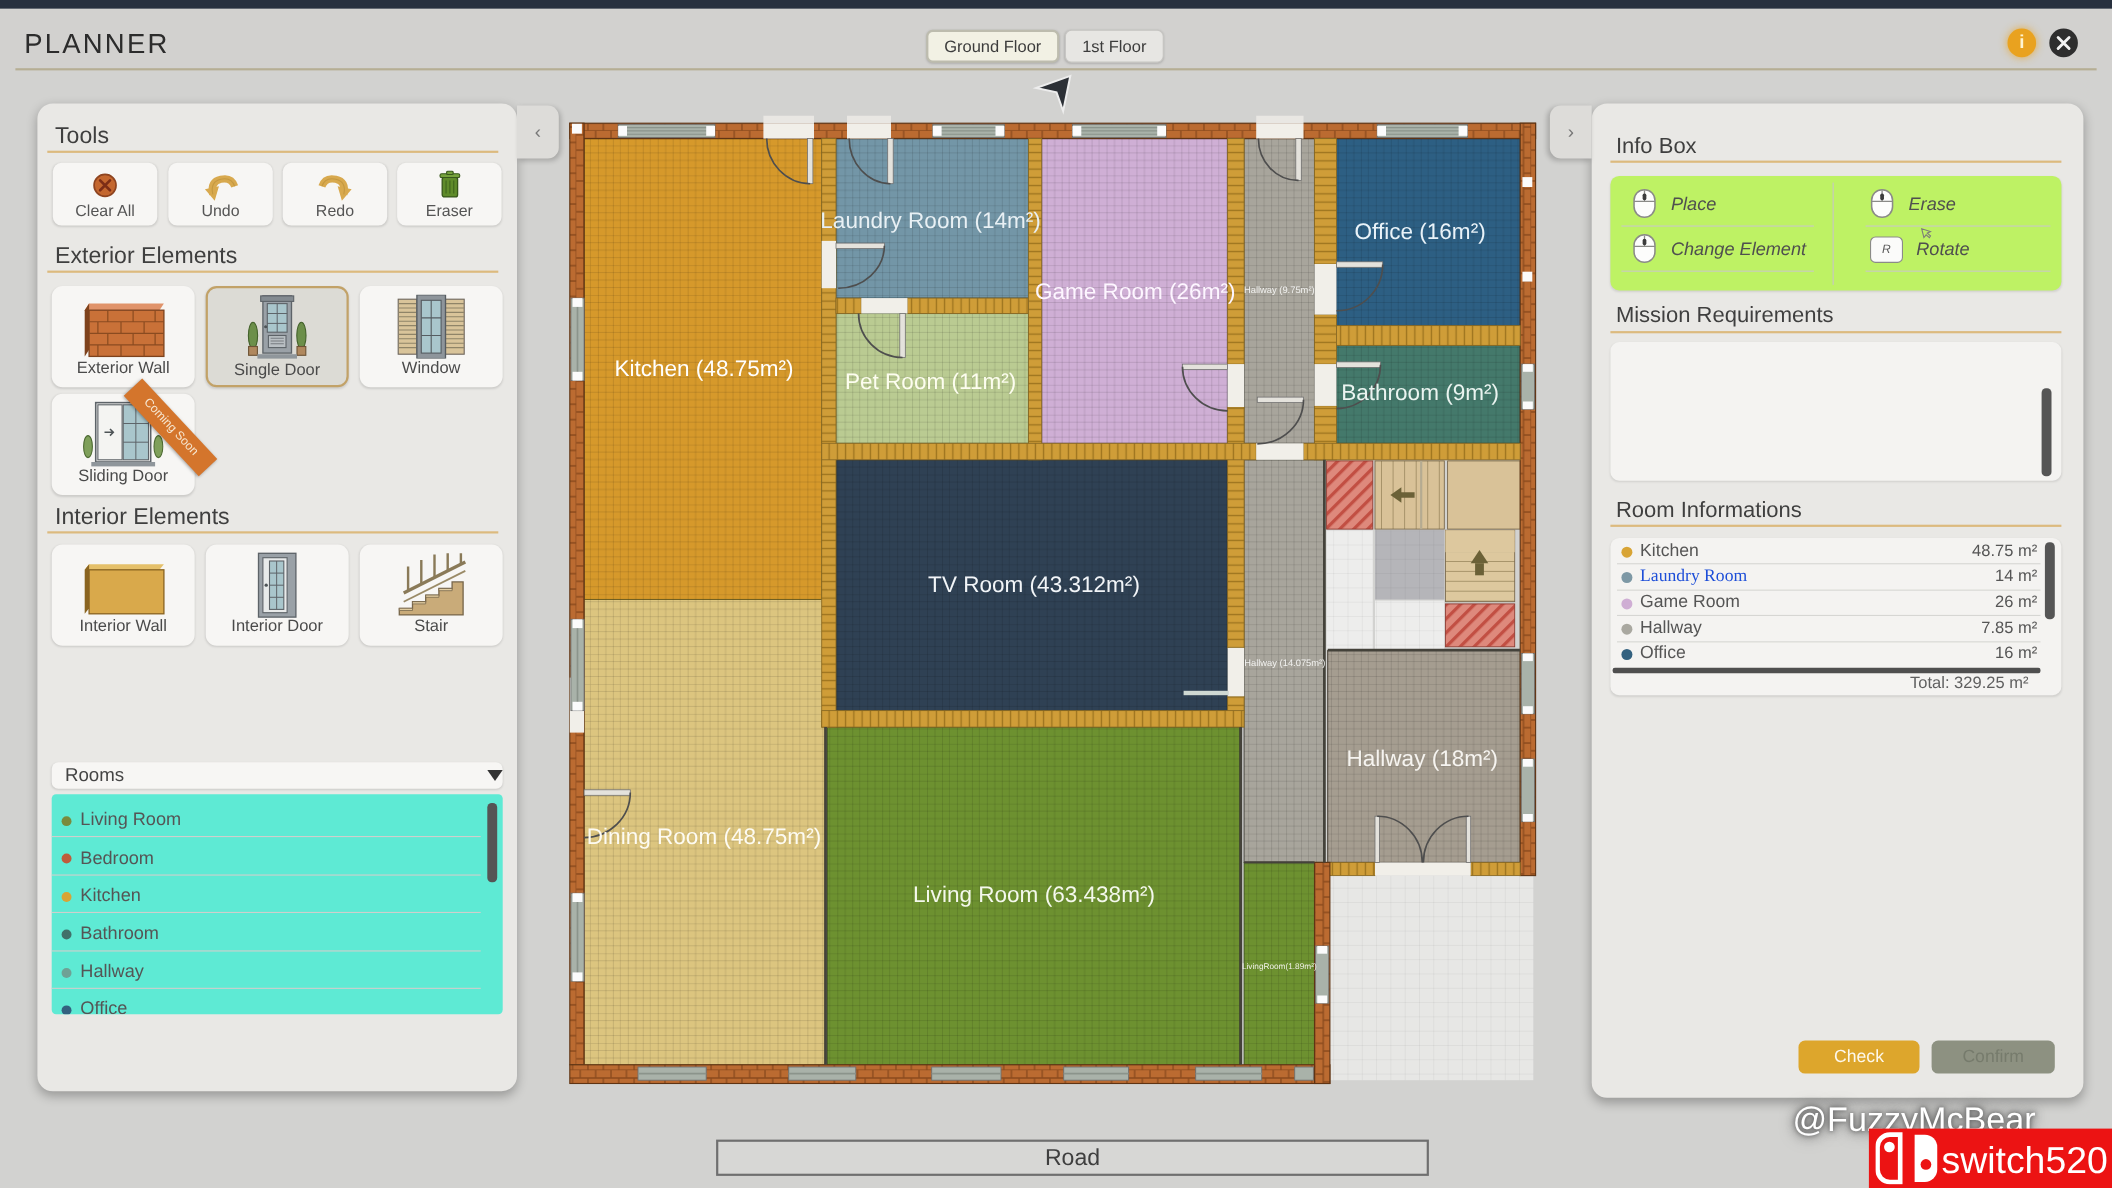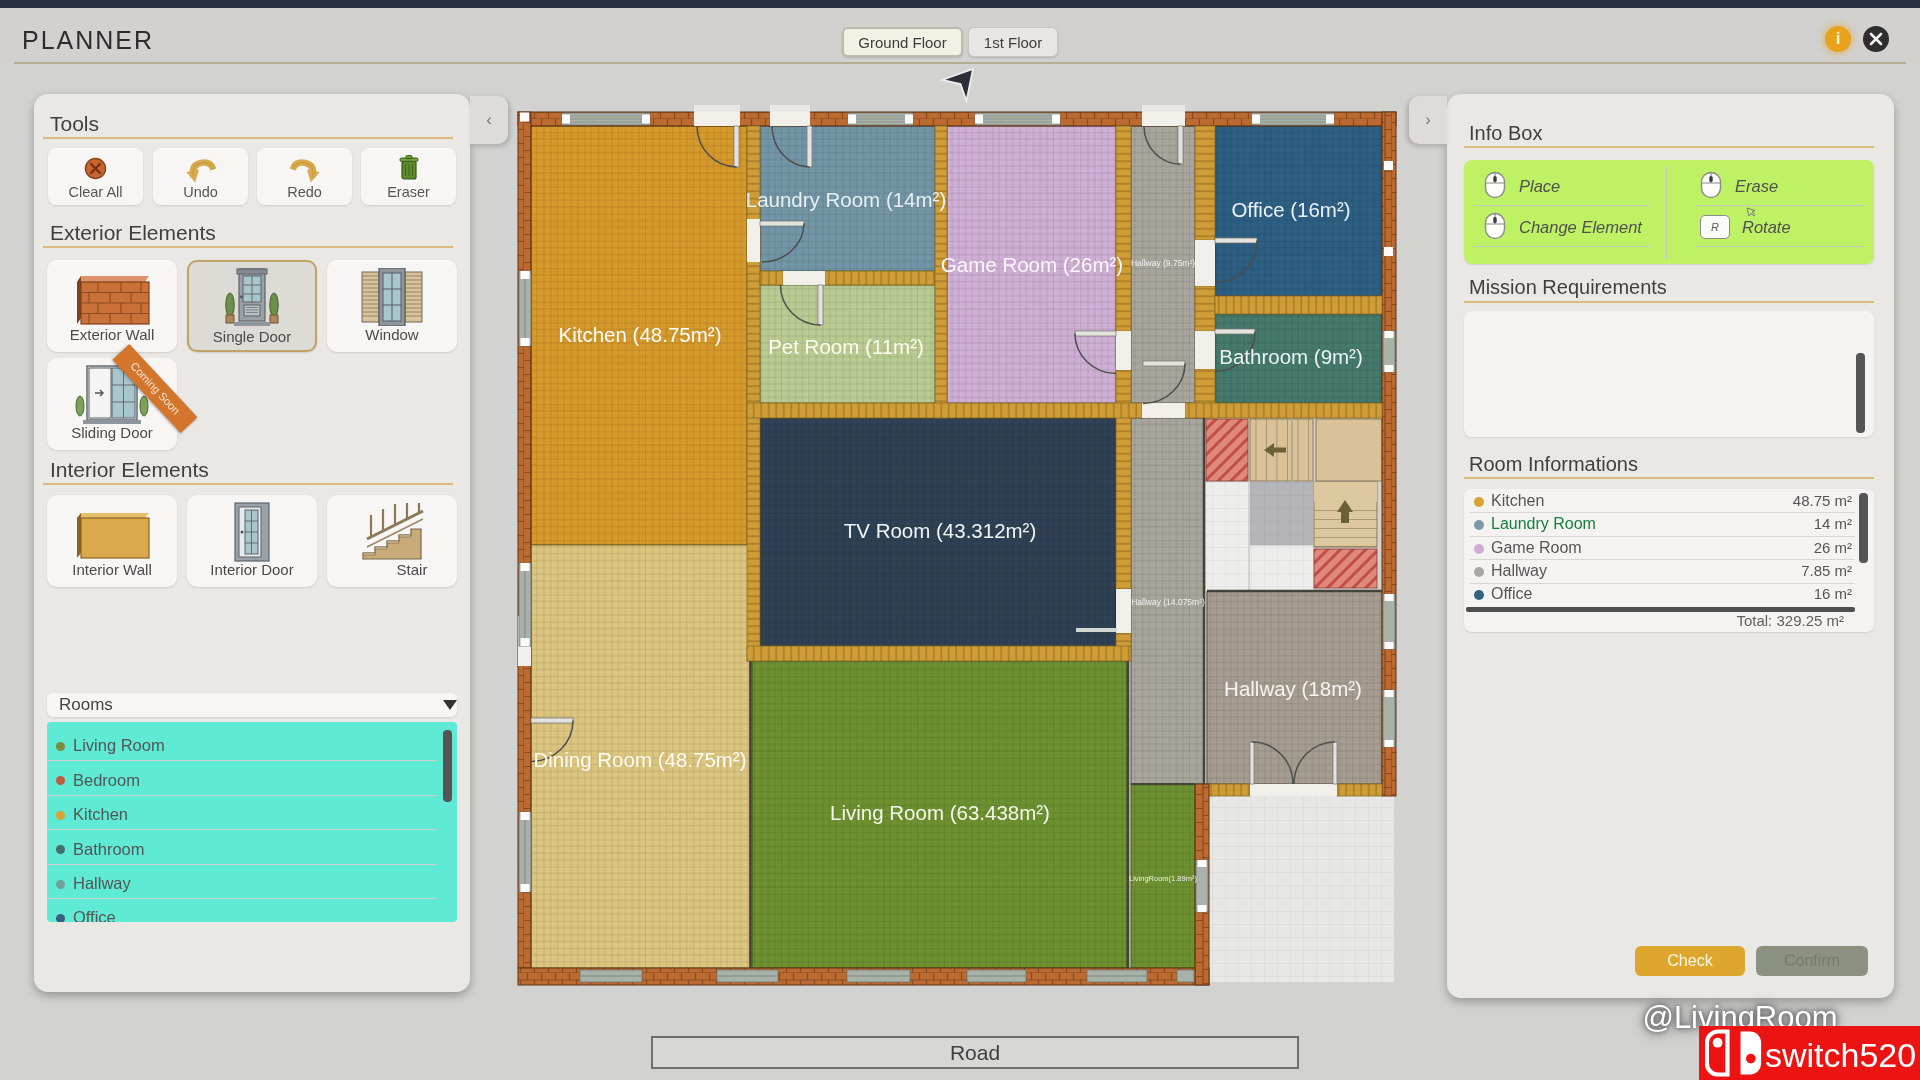--- a/index.html
+++ b/index.html
@@ -170,21 +170,21 @@
 </div>
 
 <div class="card" style="left:327px;top:495px;width:130px;height:92px;">
   <svg class="abs" style="left:30px;top:8px;" width="70" height="60" viewBox="0 0 70 60">
     <path d="M14 34 L14 12 M26 28 L26 6 M38 22 L38 1 M50 16 L50 -4 M62 10 L62 -8" stroke="#8a7a58" stroke-width="2.2"></path>
     <path d="M10 36 L66 8" stroke="#8a7a58" stroke-width="3"></path>
     <path d="M10 44 L66 16" stroke="#9a8a66" stroke-width="1.6"></path>
     <path d="M6 56 L6 50 L18 50 L18 44 L30 44 L30 38 L42 38 L42 32 L54 32 L54 26 L64 26 L64 56 Z" fill="#c9ab79" stroke="#77664a" stroke-width="1.2"></path>
     <path d="M6 50 L18 50 L18 52 L6 52 Z M18 44 L30 44 L30 46 L18 46 Z M30 38 L42 38 L42 40 L30 40 Z M42 32 L54 32 L54 34 L42 34 Z" fill="#e2cda1" stroke="#77664a" stroke-width="0.7"></path>
   </svg>
-  <div class="lbl" style="top:66px;margin-left:20px;">Stair</div>
+  <div class="lbl" style="top:66px;">Stair</div>
 </div>
 
 
 <div class="abs" style="left:47px;top:693px;width:410px;height:24px;background:#f7f6f4;border-radius:6px;box-shadow:0 1px 2px rgba(0,0,0,.12);">
   <div class="abs" style="left:12px;top:2px;font-size:17px;color:#444;">Rooms</div>
   <div class="abs" style="left:396px;top:7px;width:0;height:0;border-left:7px solid transparent;border-right:7px solid transparent;border-top:10px solid #333;"></div>
 </div>
 
 <div class="abs" style="left:47px;top:722px;width:410px;height:200px;background:#5eead4;border-radius:4px;overflow:hidden;">
 
@@ -683,21 +683,21 @@
 <div class="tanline" style="left:1464px;top:477px;width:410px;"></div>
 
 <div class="abs" style="left:1464px;top:489px;width:410px;height:143px;background:#f4f3f1;border-radius:8px;box-shadow:0 1px 2px rgba(0,0,0,.1);">
 
   <div class="dot" style="left:10px;top:8px;width:10px;height:10px;background:#d8a435;"></div>
   <div class="abs" style="left:27px;top:3px;font-size:16px;color:#555;">Kitchen</div>
   <div class="abs" style="left:0;top:3px;width:388px;text-align:right;font-size:15px;color:#555;">48.75 m²</div>
   <div class="rowline" style="left:6px;top:23px;width:385px;background:#d6d6d3;"></div>
 
   <div class="dot" style="left:10px;top:31px;width:10px;height:10px;background:#7d98a5;"></div>
-  <div class="abs" style="left:27px;top:26px;font-size:16px;color:#15803d;">Laundry Room</div>
+  <div class="abs" style="left:27px;top:26px;font-size:16px;color:#1d4ed8;font-family:Liberation Serif, serif;">Laundry Room</div>
   <div class="abs" style="left:0;top:26px;width:388px;text-align:right;font-size:15px;color:#555;">14 m²</div>
   <div class="rowline" style="left:6px;top:47px;width:385px;background:#d6d6d3;"></div>
 
   <div class="dot" style="left:10px;top:55px;width:10px;height:10px;background:#cfaed4;"></div>
   <div class="abs" style="left:27px;top:50px;font-size:16px;color:#555;">Game Room</div>
   <div class="abs" style="left:0;top:50px;width:388px;text-align:right;font-size:15px;color:#555;">26 m²</div>
   <div class="rowline" style="left:6px;top:70px;width:385px;background:#d6d6d3;"></div>
 
   <div class="dot" style="left:10px;top:78px;width:10px;height:10px;background:#a9a8a0;"></div>
   <div class="abs" style="left:27px;top:73px;font-size:16px;color:#555;">Hallway</div>
@@ -714,21 +714,21 @@
 <div class="abs" style="left:1859px;top:493px;width:9px;height:70px;background:#555;border-radius:4px;"></div>
 
 <div class="abs" style="left:1644px;top:612px;width:200px;text-align:right;font-size:15px;color:#5f5f5f;">Total: 329.25 m²</div>
 
 <div class="abs" style="left:1635px;top:946px;width:110px;height:30px;background:#dda62c;border-radius:6px;font-size:16px;color:#fdf8ec;text-align:center;line-height:30px;">Check</div>
 
 <div class="abs" style="left:1756px;top:946px;width:112px;height:30px;background:#8d9181;border-radius:6px;font-size:16px;color:#767b6c;text-align:center;line-height:30px;">Confirm</div>
 
 <div class="abs" style="left:651px;top:1036px;width:648px;height:33px;border:2px solid #6f6f6f;background:rgba(255,255,255,0.12);font-size:21px;color:#3f3f3f;text-align:center;line-height:30px;">Road</div>
 
-<div class="abs" style="left:1610px;top:1000px;width:260px;text-align:center;font-size:31px;color:#fff;text-shadow:0 0 4px #5e5e5e,0 0 9px #666,0 1px 14px #6a6a6a;">@LivingRoom</div>
+<div class="abs" style="left:1610px;top:1000px;width:260px;text-align:center;font-size:31px;color:#fff;text-shadow:0 0 4px #5e5e5e,0 0 9px #666,0 1px 14px #6a6a6a;">@FuzzyMcBear</div>
 
 <div class="abs" style="left:1699px;top:1026px;width:221px;height:54px;background:#ec1313;">
   <svg class="abs" style="left:6px;top:3px;" width="58" height="48" viewBox="0 0 62 50">
     <path d="M14 2 H24 V48 H14 A 12 12 0 0 1 2 36 V14 A 12 12 0 0 1 14 2 Z" fill="none" stroke="#fff" stroke-width="4.5"></path>
     <circle cx="13.5" cy="14" r="5.2" fill="#fff"></circle>
     <path d="M38 2 H48 A 12 12 0 0 1 60 14 V36 A 12 12 0 0 1 48 48 H38 Z" fill="#fff"></path>
     <circle cx="49" cy="31" r="5.2" fill="#ec1313"></circle>
   </svg>
   <div class="abs" style="left:66px;top:10px;font-size:34px;color:#fff;">switch520</div>
 </div>

